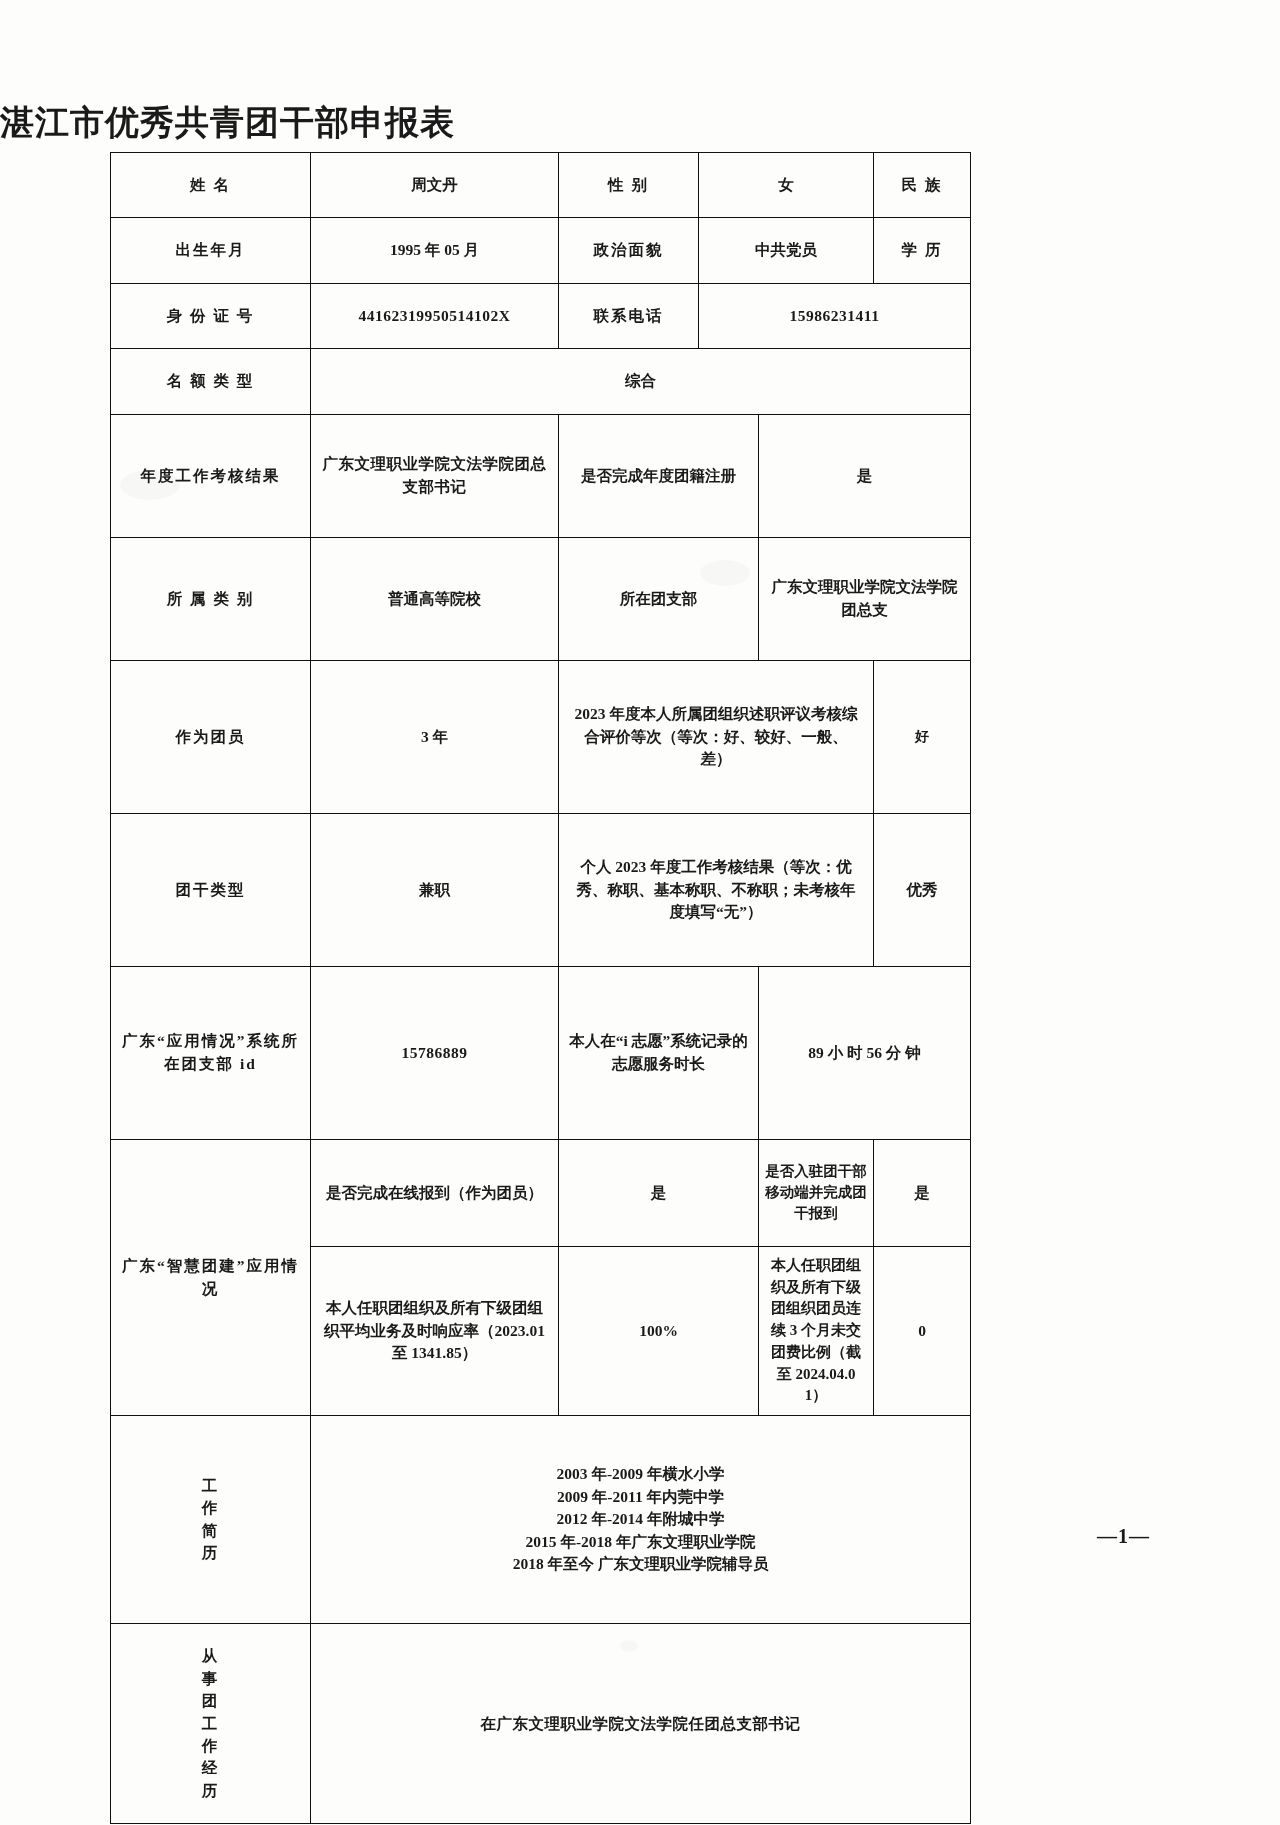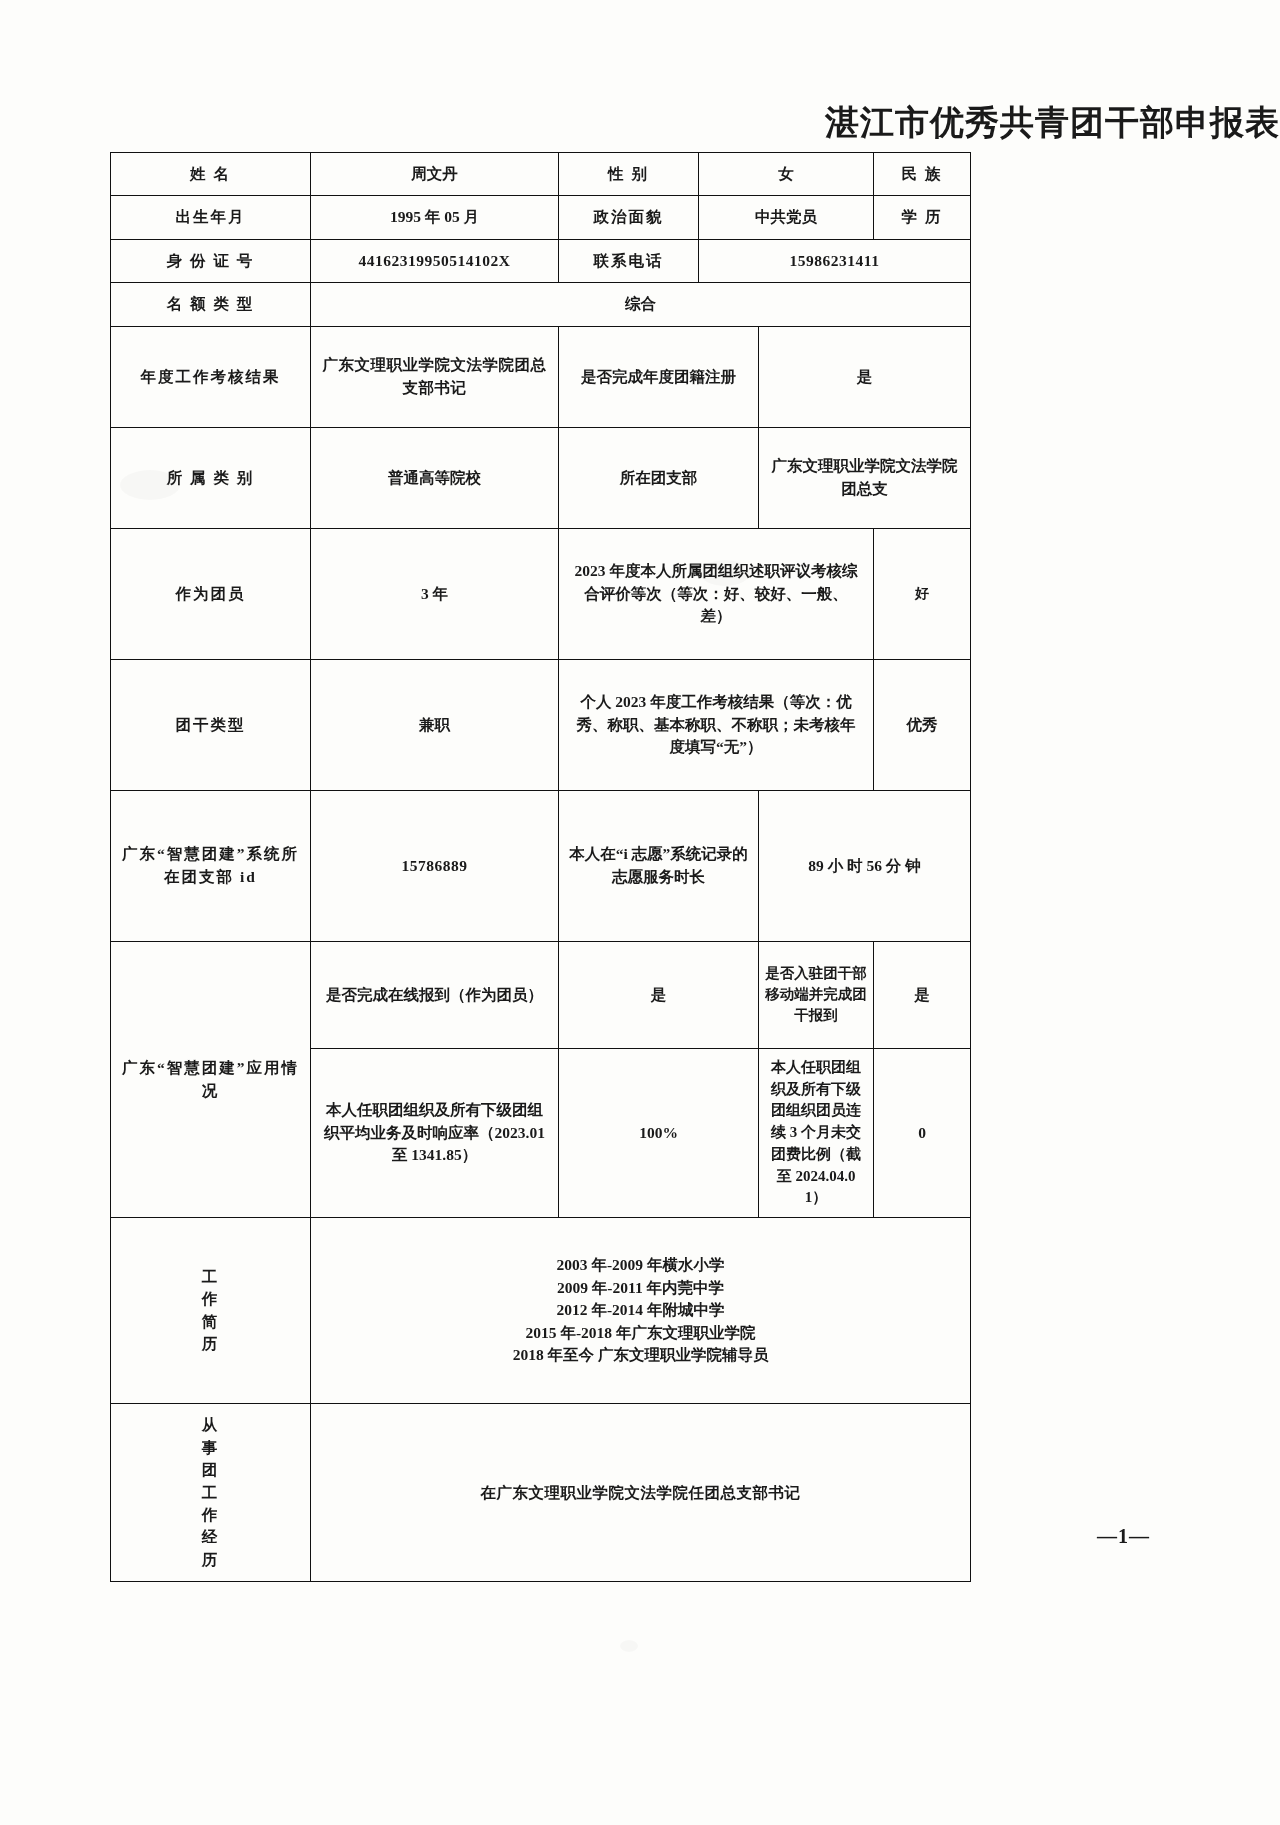--- a/index.html
+++ b/index.html
@@ -20,39 +20,39 @@
     left: 0; top: 0;
     width: 1280px;
     height: 1825px;
     background: #fdfdfb;
   }
   .doc-title {
     position: absolute;
     left: 0;
     top: 100px;
     width: 1280px;
-    text-align: right;
+    text-align: left;
     font-size: 34px;
     font-weight: bold;
     letter-spacing: 1px;
     font-family: "Liberation Serif", "DejaVu Serif", serif;
   }
   table.form {
     position: absolute;
     left: 110px;
     top: 152px;
     width: 860px;
     border-collapse: collapse;
     table-layout: fixed;
   }
   table.form td {
     border: 1.5px solid #111;
     font-size: 15.5px;
     line-height: 1.45;
-    padding: 10px 5px;
+    padding: 21px 5px;
     text-align: center;
     vertical-align: middle;
     font-weight: bold;
     font-family: "Liberation Serif", "DejaVu Serif", serif;
     word-break: break-all;
   }
   td.label {
     letter-spacing: 2px;
   }
   td.left {
@@ -162,21 +162,21 @@
       </tr>
 
       <tr>
         <td class="label" style="height:110px">团干类型</td>
         <td colspan="2">兼职</td>
         <td colspan="3" style="padding:16px 10px;">个人 2023 年度工作考核结果（等次：优秀、称职、基本称职、不称职；未考核年度填写“无”）</td>
         <td>优秀</td>
       </tr>
 
       <tr>
-        <td class="label" style="height:130px">广东“智慧团建”系统所在团支部 id</td>
+        <td class="label" style="height:130px">广东“应用情况”系统所在团支部 id</td>
         <td colspan="2" class="num">15786889</td>
         <td colspan="2" style="padding:8px 6px;">本人在“i 志愿”系统记录的志愿服务时长</td>
         <td colspan="2">89 小 时 56 分 钟</td>
       </tr>
 
       <tr>
         <td rowspan="2" class="label">广东“智慧团建”应用情况</td>
         <td colspan="2" style="height:90px; padding:8px 10px;">是否完成在线报到（作为团员）</td>
         <td colspan="2">是</td>
         <td style="padding:8px 6px; font-size:14.5px">是否入驻团干部移动端并完成团干报到</td>

